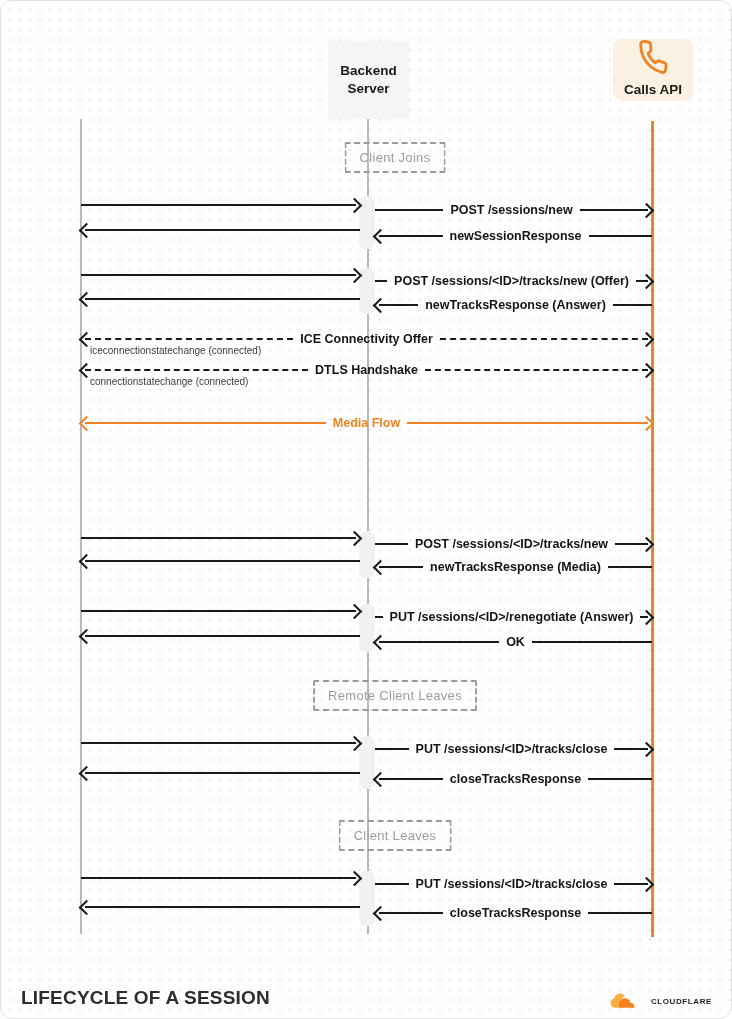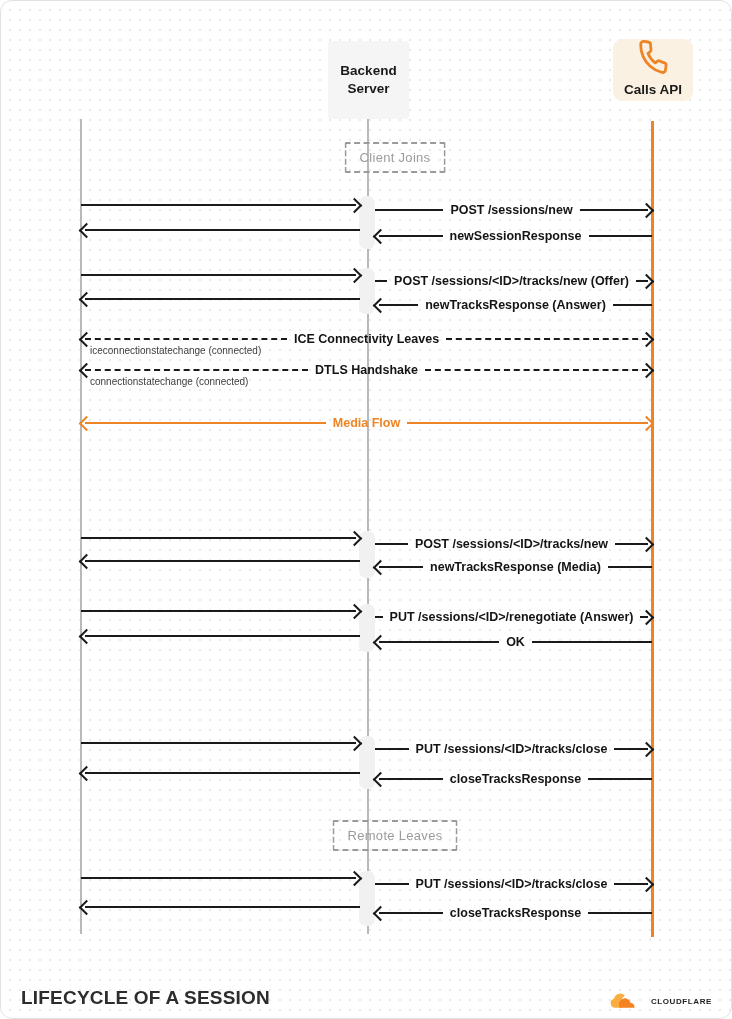--- a/index.html
+++ b/index.html
@@ -68,22 +68,24 @@
   </div>
   <div class="actor calls" style="left:612px;top:38px;width:80px;height:62px">
     <svg width="34" height="34" viewBox="0 0 24 24" fill="none" stroke="#ED8527" stroke-width="2" stroke-linecap="round" stroke-linejoin="round" style="transform:rotate(8deg)">
       <path d="M22 16.92v3a2 2 0 0 1-2.18 2 19.79 19.79 0 0 1-8.63-3.07 19.5 19.5 0 0 1-6-6 19.79 19.79 0 0 1-3.07-8.67A2 2 0 0 1 4.11 2h3a2 2 0 0 1 2 1.72 12.84 12.84 0 0 0 .7 2.81 2 2 0 0 1-.45 2.11L8.09 9.91a16 16 0 0 0 6 6l1.27-1.27a2 2 0 0 1 2.11-.45 12.84 12.84 0 0 0 2.81.7A2 2 0 0 1 22 16.92z"></path>
     </svg>
     <span>Calls API</span>
   </div>
 
   <div class="step" style="top:141px">
     <span>Client Joins</span></div>
+  <div class="step" style="top:679px">
+    <span>Remote Client Leaves</span></div>
   <div class="step" style="top:819px">
-    <span>Remote Leaves</span></div>
+    <span>Client Leaves</span></div>
 
   <div class="msg l" style="top:204px">
     <span class="seg"></span>
       <span class="h hr"></span>
   </div>
   <div class="msg r" style="top:209px">
     <span class="seg"></span>
     <span class="lbl">POST /sessions/new</span>
     <span class="seg"></span>
       <span class="h hr"></span>
@@ -116,21 +118,21 @@
     <span class="seg"></span>
   </div>
   <div class="msg l" style="top:298px">
     <span class="h hl"></span>
       <span class="seg"></span>
   </div>
 
   <div class="msg f" style="top:338px">
     <span class="h hl"></span>
       <span class="seg dash"></span>
-    <span class="lbl">ICE Connectivity Leaves</span>
+    <span class="lbl">ICE Connectivity Offer</span>
     <span class="seg dash"></span>
       <span class="h hr"></span>
   </div>
   <div class="sub" style="top:344px">iceconnectionstatechange (connected)</div>
 
   <div class="msg f" style="top:369px">
     <span class="h hl"></span>
       <span class="seg dash"></span>
     <span class="lbl">DTLS Handshake</span>
     <span class="seg dash"></span>

